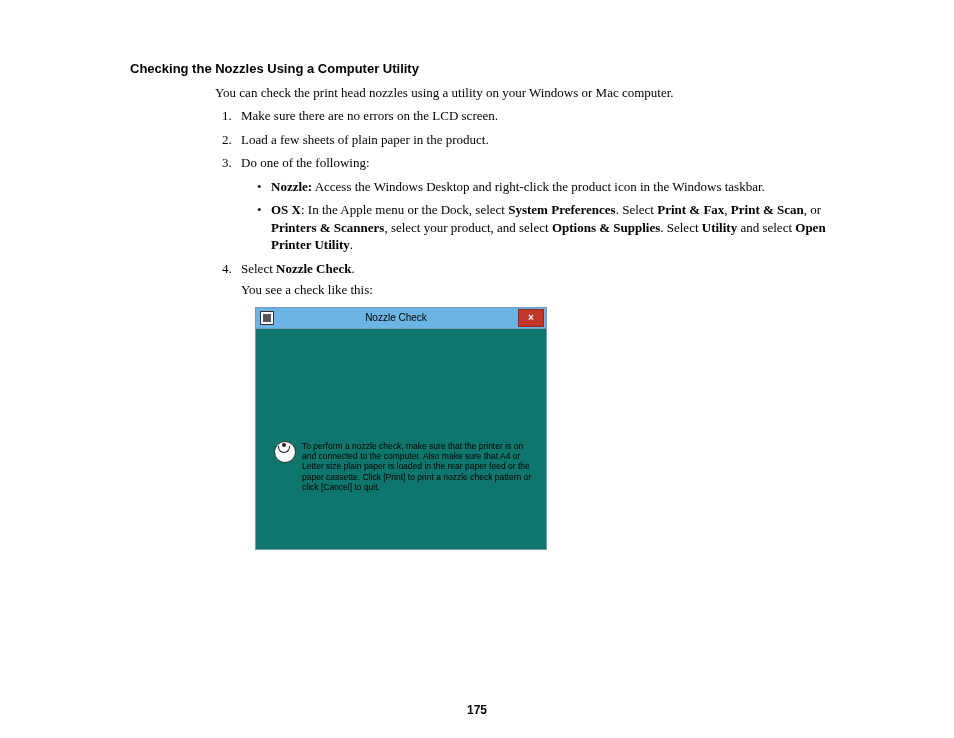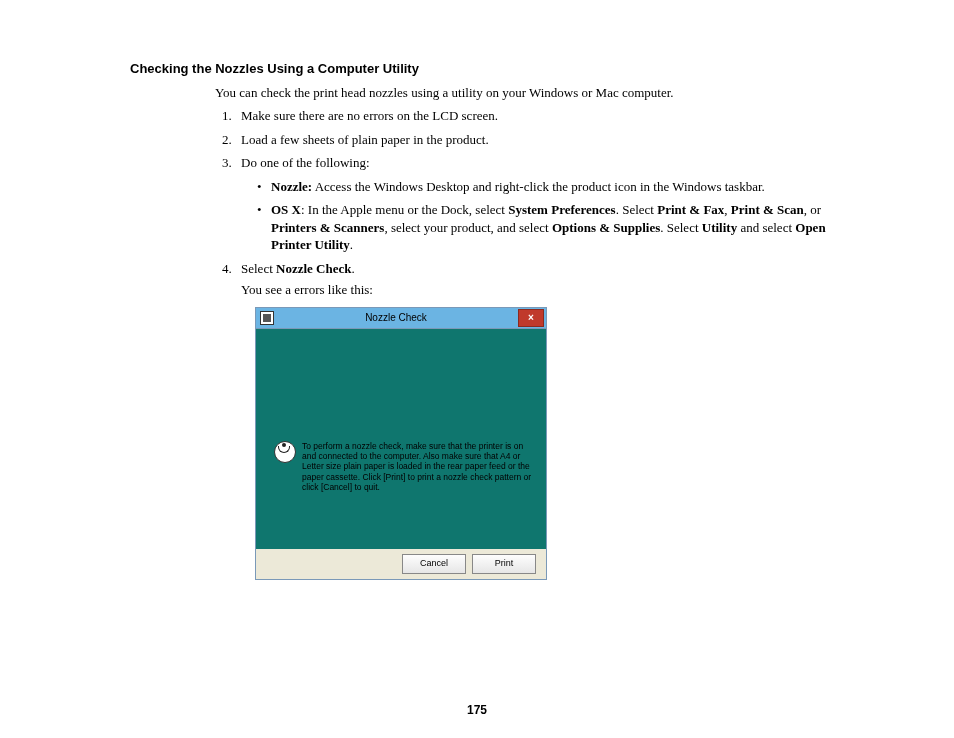--- a/index.html
+++ b/index.html
@@ -206,39 +206,35 @@
         <li>
           <span class="bold">Nozzle:</span><span> Access the Windows Desktop and right-click the product icon in the Windows taskbar.</span>
         </li>
         <li>
           <span class="bold">OS X</span><span>: In the Apple menu or the Dock, select </span><span class="bold">System Preferences</span><span>. Select </span><span class="bold">Print &amp; Fax</span><span>, </span><span class="bold">Print &amp; Scan</span><span>, or </span><span class="bold">Printers &amp; Scanners</span><span>, select your product, and select </span><span class="bold">Options &amp; Supplies</span><span>. Select </span><span class="bold">Utility</span><span> and select </span><span class="bold">Open Printer Utility</span><span>.</span>
         </li>
       </ul>
     </li>
     <li>
       <span>Select </span><span class="bold">Nozzle Check</span><span>.</span>
-      <div class="after-step">You see a errors like this:</div>
+      <div class="after-step">You see a check like this:</div>
     </li>
   </ol>
 
   <div class="dialog-wrap">
     <div class="dialog">
       <div class="titlebar">
         <div class="sysicon"></div>
         <div class="title">Nozzle Check</div>
         <div class="closebtn">×</div>
       </div>
       <div class="dialog-body">
         <div class="msg">
           <div class="msgicon"></div>
           <div class="msgtext">To perform a nozzle check, make sure that the printer is on and connected to the computer. Also make sure that A4 or Letter size plain paper is loaded in the rear paper feed or the paper cassette. Click [Print] to print a nozzle check pattern or click [Cancel] to quit.</div>
         </div>
       </div>
-      <div class="dialog-buttons">
-        <div class="btn">Cancel</div>
-        <div class="btn">Print</div>
-      </div>
     </div>
   </div>
 
 
   <div class="page-number">175</div>
 </div>
 
 </body></html>

